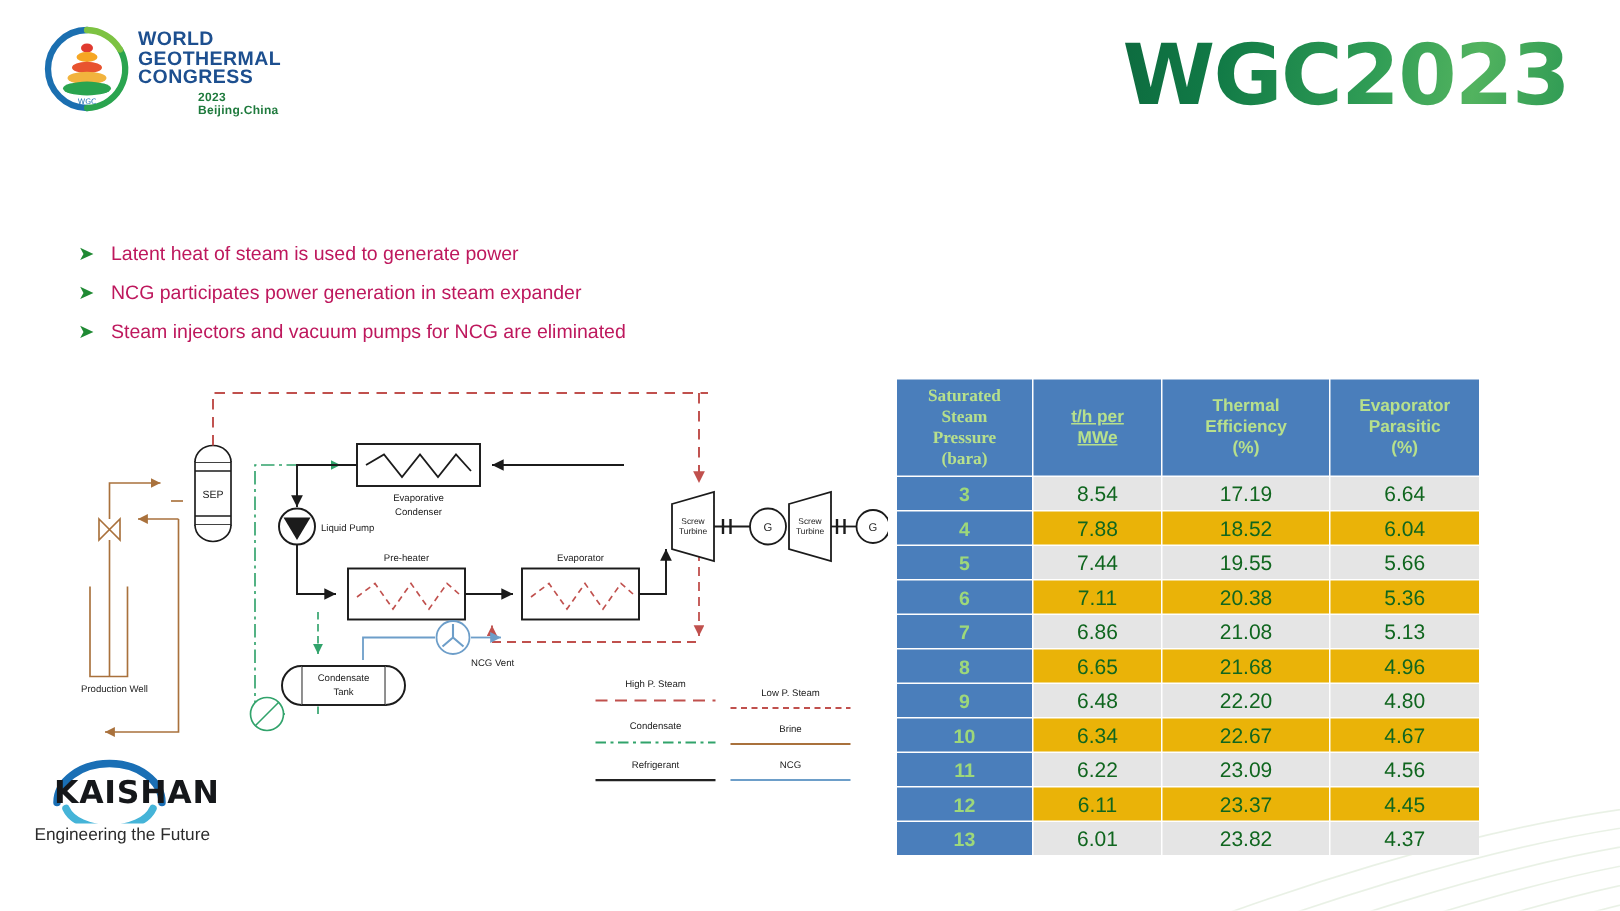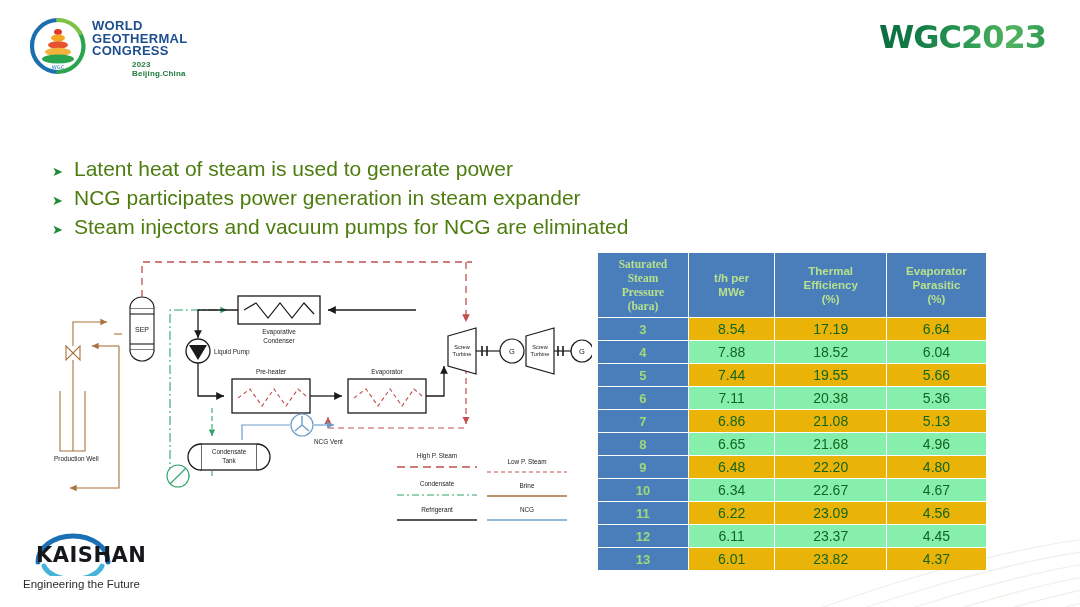--- a/index.html
+++ b/index.html
@@ -21,65 +21,65 @@
   .wgc-mark{position:absolute;left:0;top:2px;width:60px;height:60px;}
   .wgc-words{position:absolute;left:64px;top:6px;}
   .wgc-words .w{
     font-weight:bold;color:#1d4f8f;letter-spacing:.3px;line-height:12.5px;
     font-size:13px;display:block;
   }
   .wgc-sub{font-size:8px;font-weight:bold;color:#1f7a3d;margin-top:2px;letter-spacing:.2px;margin-left:40px;}
 
   .wgc2023{
     position:absolute;right:34px;top:18px;
-    font-size:32px;font-weight:bold;letter-spacing:-1px;
+    font-size:56px;font-weight:bold;letter-spacing:-1px;
     font-family:"DejaVu Sans", sans-serif;
     background:linear-gradient(100deg,#0d6b3f 0%,#117a46 22%,#2f9c55 55%,#52b35f 78%,#2e9a54 100%);
     -webkit-background-clip:text;background-clip:text;color:transparent;text-align:right;
     -webkit-text-fill-color:transparent;
   }
 
   
   .part-title{
     position:absolute;left:40px;top:122px;
     font-size:16.5px;font-weight:bold;color:#12661f;letter-spacing:-.1px;
   }
   .bullets{position:absolute;left:52px;top:158px;}
   .bullet{display:flex;align-items:baseline;margin-bottom:4px;}
   .bullet .arrow{
     width:22px;flex:0 0 22px;color:#1f8a33;font-size:13px;line-height:22px;
   }
-  .bullet .btext{font-size:21px;color:#4d7c0f;line-height:22px;}
+  .bullet .btext{font-size:13px;color:#be185d;line-height:22px;}
 
   
   .diagram{position:absolute;left:52px;top:248px;width:540px;height:300px;}
   .diagram svg{display:block;}
 
   
   .tbl{position:absolute;left:597px;top:252px;width:390px;
        border-collapse:separate;border-spacing:1.5px;}
   .tbl th{
     background:#4a7ebb;color:#b7e08c;font-size:11.5px;font-weight:bold;
     text-align:center;line-height:14px;padding:4px 2px;vertical-align:middle;
     height:64px;box-sizing:border-box;
   }
   .tbl th.c0{width:91px;font-family:Liberation Serif, serif;}
-  .tbl th.c1{width:87px;}
+  .tbl th.c1{width:87px;text-decoration:underline;}
   .tbl th.c2{width:112px;}
   .tbl th.c3{width:100px;}
   .tbl td{
     font-size:14px;color:#10661f;text-align:center;height:20px;padding:1px 2px;
     font-family:"Liberation Sans", sans-serif;
   }
   .tbl td.key{background:#4a7ebb;color:#9ed87a;font-weight:bold;font-size:13px;}
-  .tbl tr.odd td.val{background:#eab308;}
-  .tbl tr.even td.val{background:#86efac;}
-
-  
-  .kaishan{position:absolute;left:18px;top:532px;width:175px;height:62px;}
+  .tbl tr.odd td.val{background:#e5e5e5;}
+  .tbl tr.even td.val{background:#eab308;}
+
+  
+  .kaishan{position:absolute;left:18px;top:505px;width:175px;height:62px;}
   .kaishan .ring{position:absolute;left:12px;top:0;width:86px;height:44px;}
   .kaishan .kname{
     position:absolute;left:18px;top:11px;
     font-size:21px;font-weight:bold;letter-spacing:.5px;color:#15171a;
     font-family:"DejaVu Sans", sans-serif;
   }
   .kaishan .ktag{
     position:absolute;left:5px;top:46px;font-size:11.5px;color:#2b2b2b;
   }
 </style>

